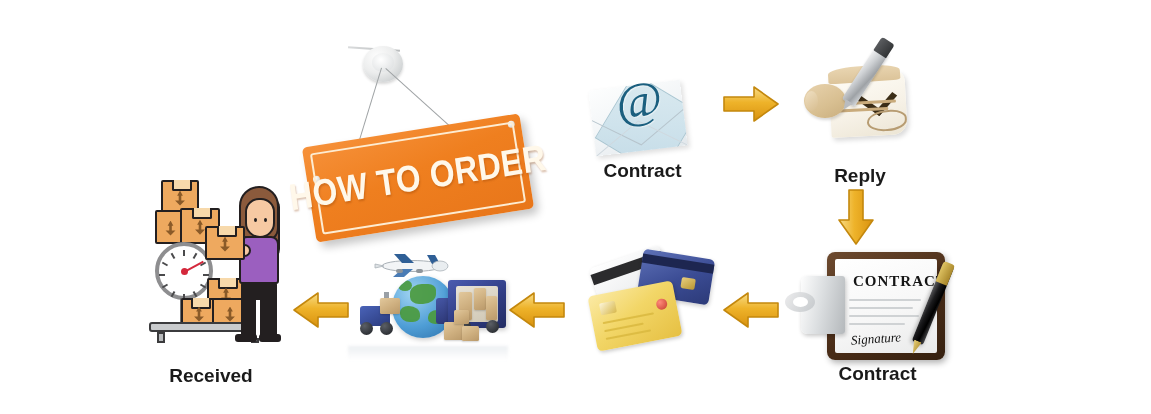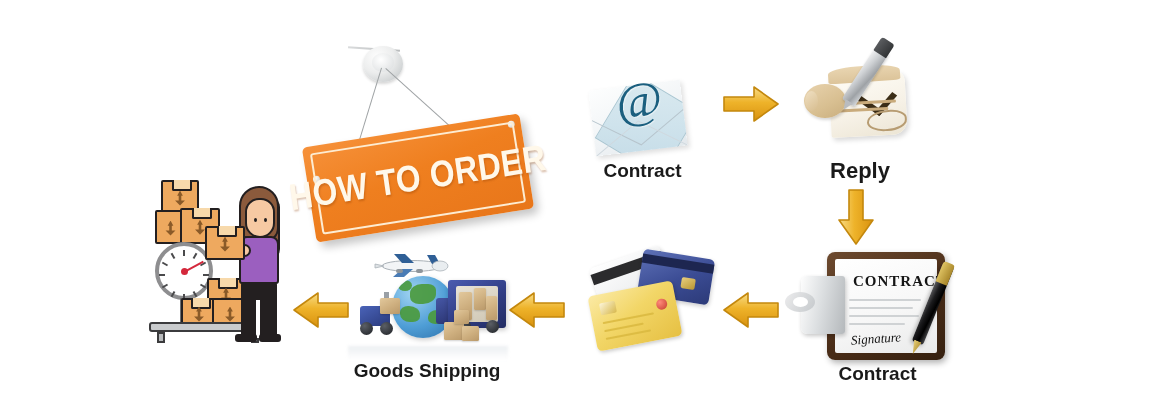--- a/index.html
+++ b/index.html
@@ -311,21 +311,21 @@
     <div class="scroll-page">
       <div class="rcheck"></div>
       <div class="rline" style="left:8px;top:29px;width:58px;"></div>
       <div class="rline" style="left:8px;top:36px;width:50px;"></div>
       <div class="sig-blob"></div>
     </div>
     <div class="scroll-top"></div>
     <div class="scroll-roll"></div>
     <div class="pen-marker"></div>
   </div>
-  <div class="label" style="left:805px;top:158px;width:110px;font-size:22px;">Reply</div>
+  <div class="label" style="left:805px;top:165px;width:110px;font-size:19px;">Reply</div>
 
   <div class="arrow" style="left:836px;top:188px;">
     <svg width="40" height="58" viewBox="0 0 40 58">
       <defs>
         <linearGradient id="ag2" x1="0" y1="0" x2="1" y2="0">
           <stop offset="0%" stop-color="#f8dc86"></stop>
             <stop offset="45%" stop-color="#eeb32a"></stop>
           <stop offset="100%" stop-color="#d9920f"></stop>
         </linearGradient>
       </defs>
@@ -427,21 +427,20 @@
         <div class="box" style="left:30px;top:10px;width:11px;height:24px;"></div>
       </div>
       <div class="wheel" style="left:10px;top:40px;"></div>
       <div class="wheel" style="left:38px;top:40px;"></div>
     </div>
     <div class="box" style="left:96px;top:74px;width:20px;height:18px;"></div>
     <div class="box" style="left:114px;top:78px;width:17px;height:15px;"></div>
     <div class="box" style="left:106px;top:62px;width:15px;height:14px;"></div>
     <div class="reflect"></div>
   </div>
-  <div class="label" style="left:346px;top:360px;width:162px;font-size:19px;">Goods Shipping</div>
 
   <div class="arrow" style="left:292px;top:290px;">
     <svg width="58" height="40" viewBox="0 0 58 40">
       <defs>
         <linearGradient id="ag5" x1="0" y1="0" x2="0" y2="1">
           <stop offset="0%" stop-color="#f8dc86"></stop>
             <stop offset="45%" stop-color="#eeb32a"></stop>
           <stop offset="100%" stop-color="#d9920f"></stop>
         </linearGradient>
       </defs>
@@ -508,14 +507,15 @@
       <div class="w-arm"></div>
       <div class="ob" style="left:-24px;top:40px;width:36px;height:30px;z-index:5;">
         <div class="tape"></div>
         <div class="frag"></div>
       </div>
       <div class="w-legs"></div>
       <div class="w-shoe" style="left:6px;"></div>
       <div class="w-shoe" style="left:30px;"></div>
     </div>
   </div>
+  <div class="label" style="left:150px;top:365px;width:122px;font-size:19px;">Received</div>
 
 </div>
 
 </body></html>

